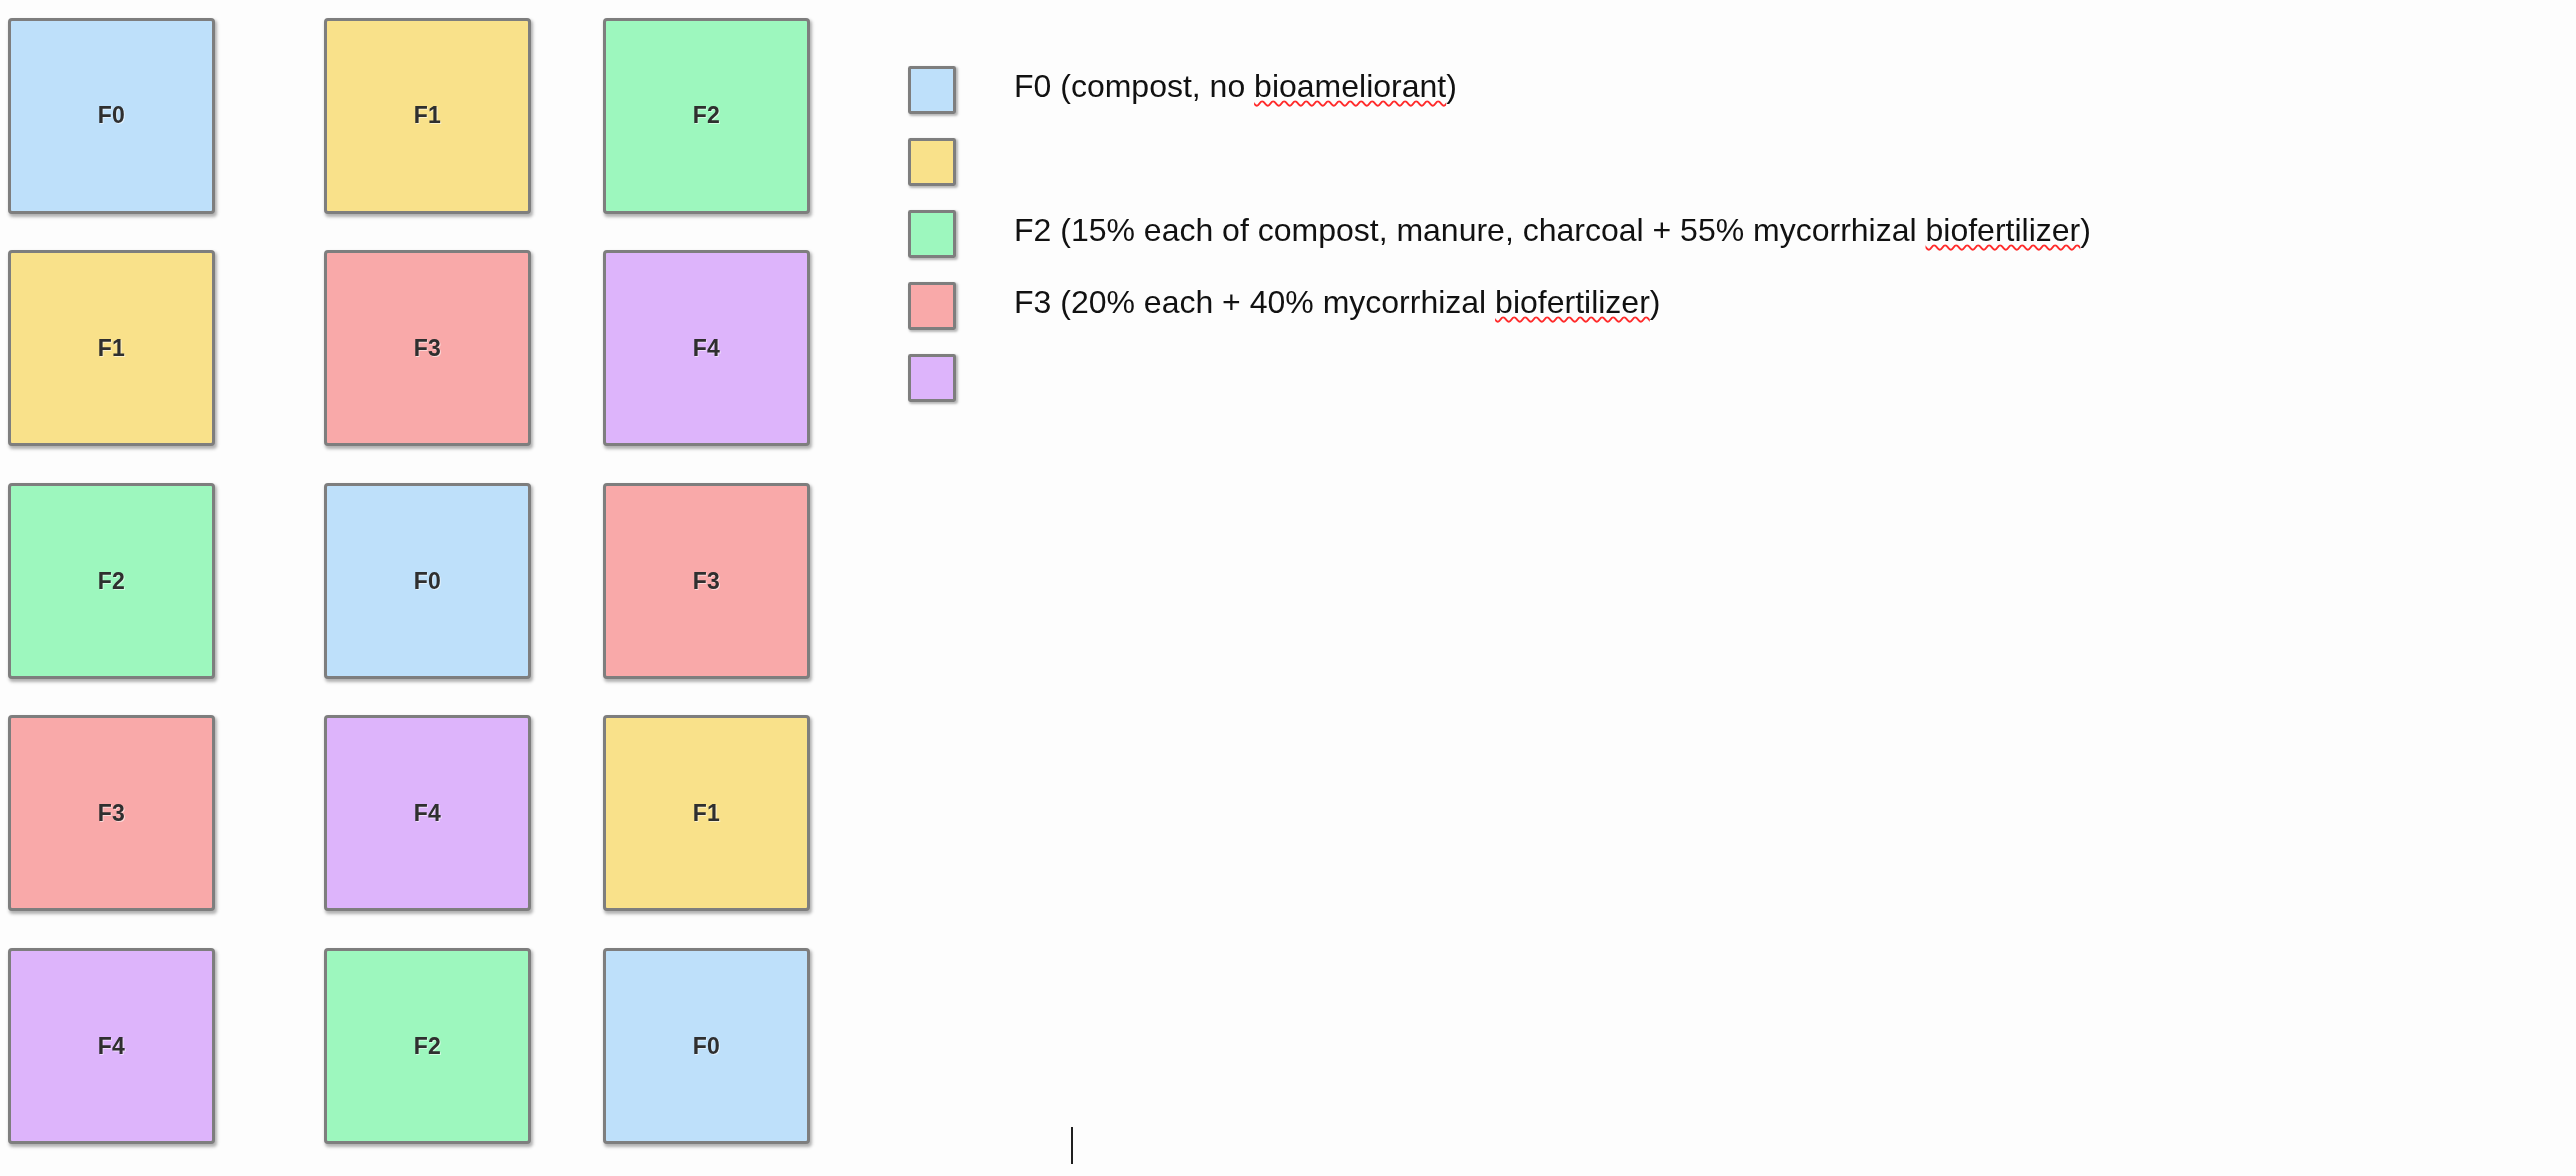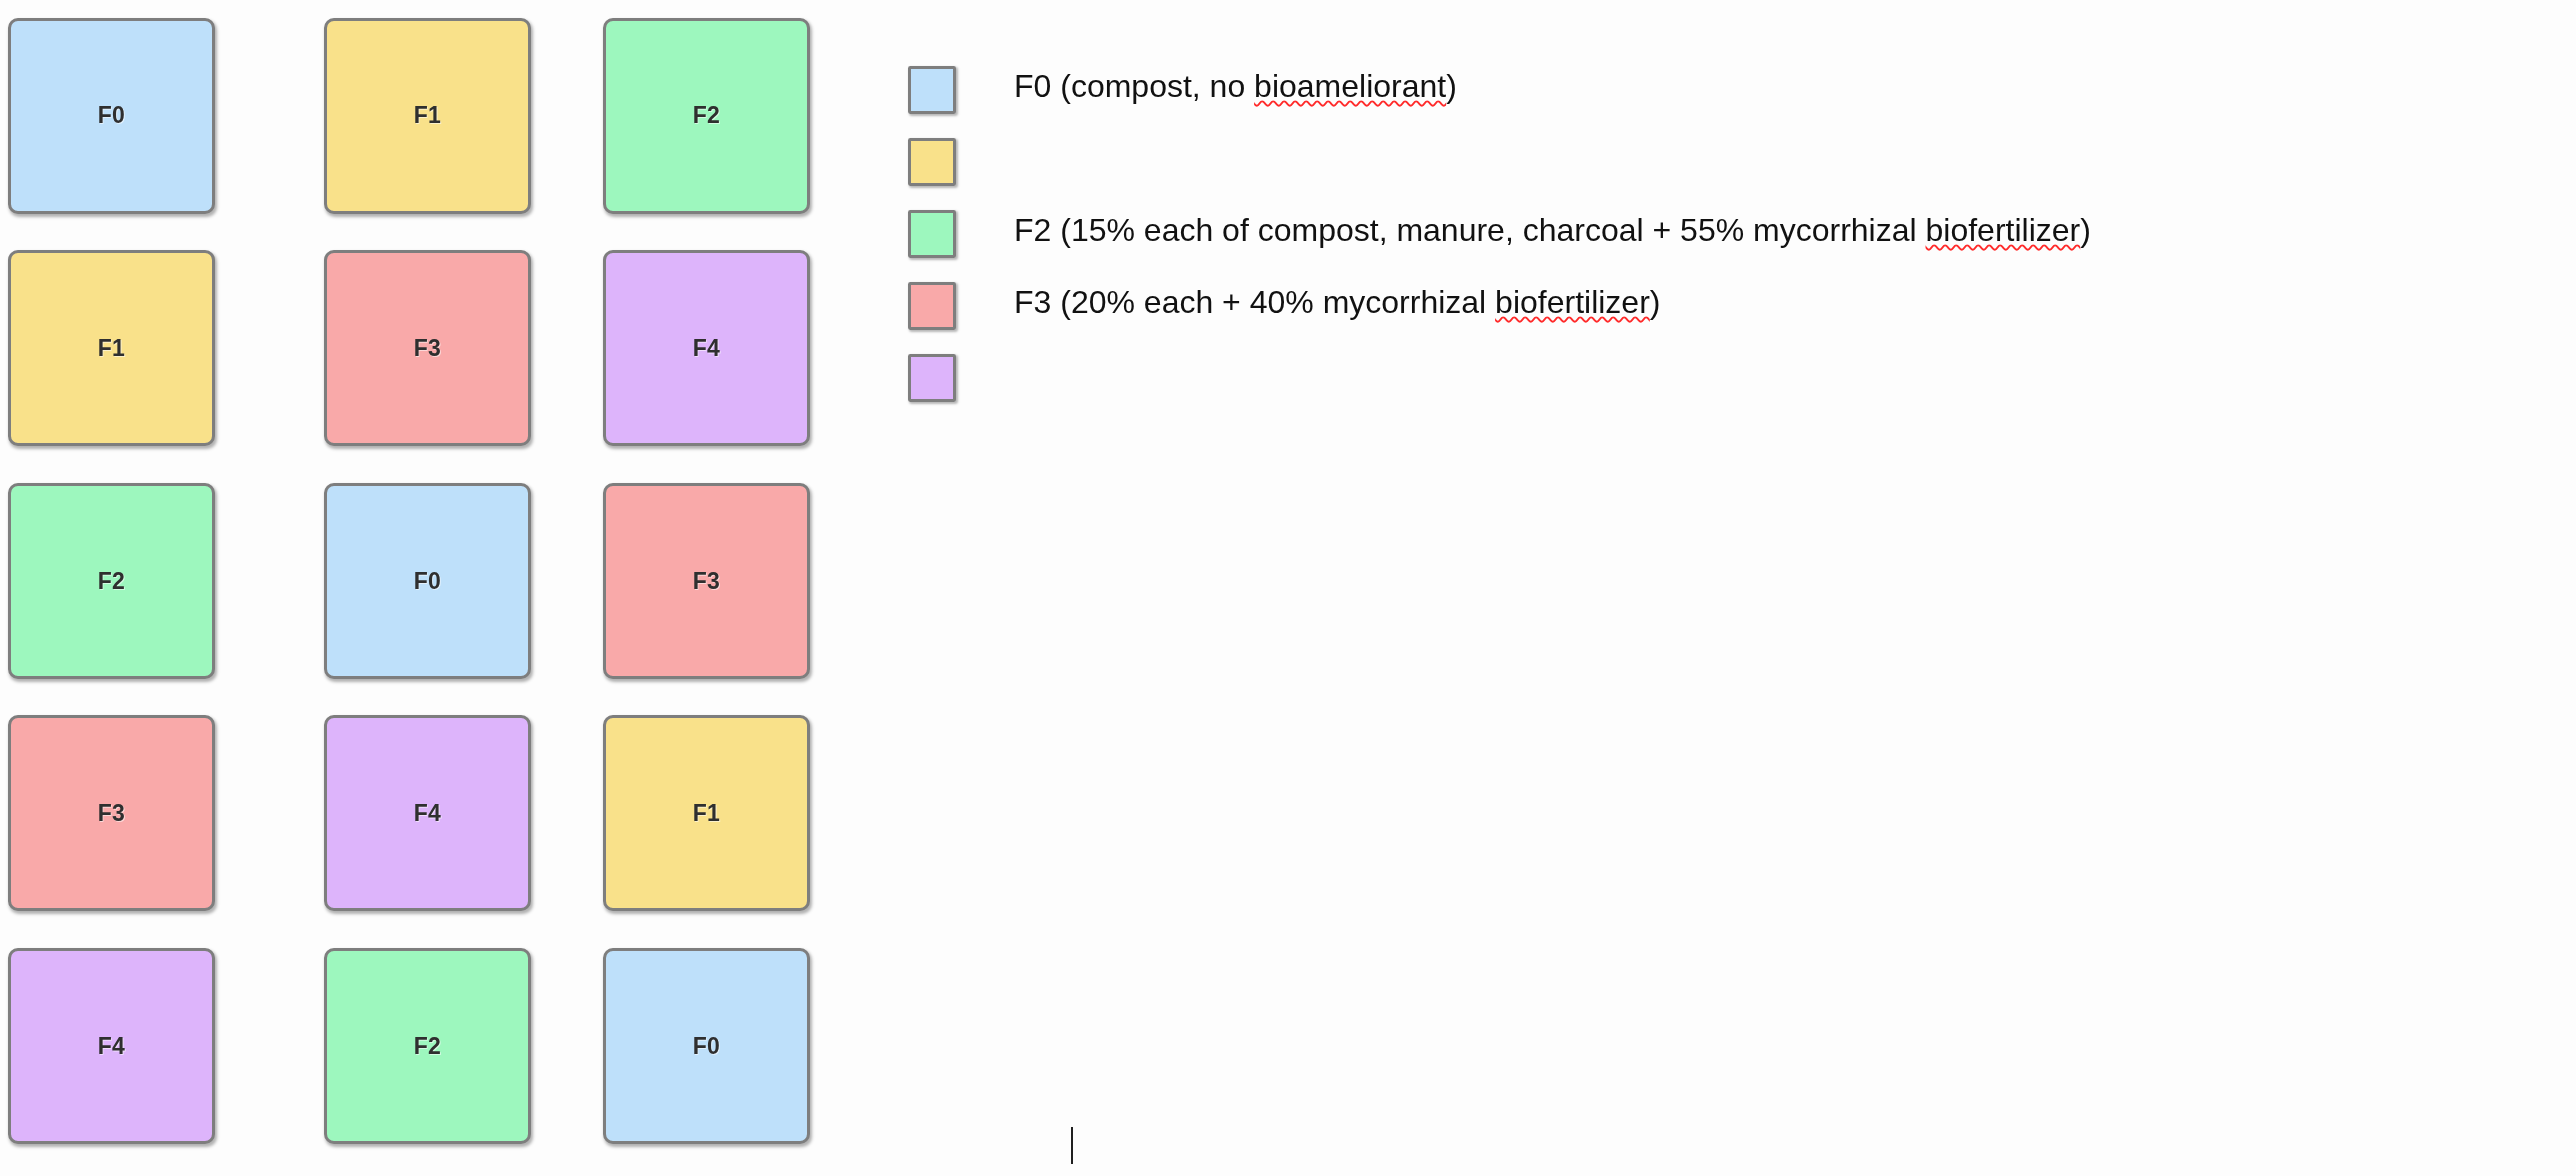--- a/index.html
+++ b/index.html
@@ -23,21 +23,21 @@
     top: 0px;
     width: 850px;
     height: 1177px;
   }
   .plot-cell {
     position: absolute;
     width: 207px;
     height: 196px;
     box-sizing: border-box;
     border: 3.2px solid #7e7e7e;
-    border-radius: 10px;
+    border-radius: 4px;
     box-shadow: 1.6px 2.4px 3.2px rgba(0,0,0,0.30);
     display: flex;
     align-items: center;
     justify-content: center;
   }
   .plot-cell .plot-label {
     font-size: 23px;
     font-weight: 700;
     color: #2f2f2f;
     letter-spacing: 0.4px;

